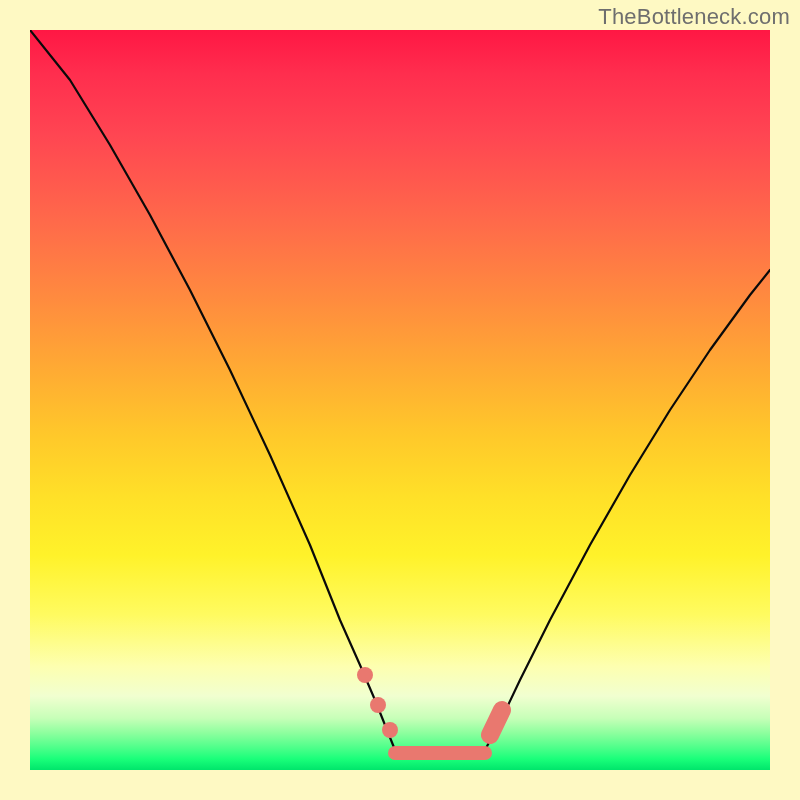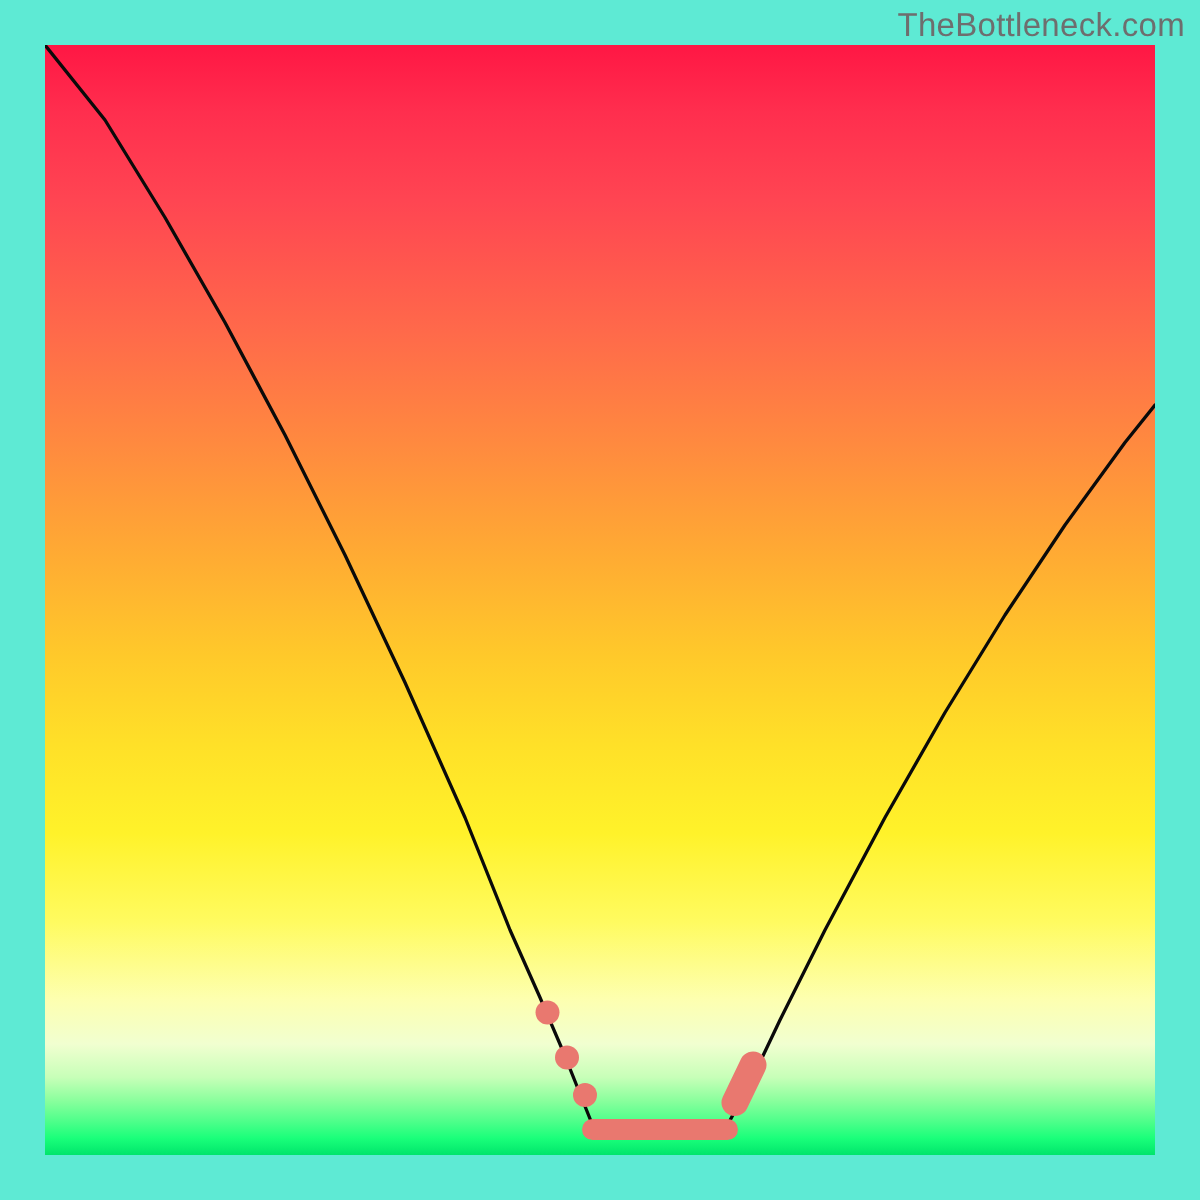--- a/index.html
+++ b/index.html
@@ -10,21 +10,21 @@
     background: #000;
     overflow: hidden;
     font-family: Arial, Helvetica, sans-serif;
   }
   .frame {
     position: absolute;
     left: 0;
     top: 0;
     width: 800px;
     height: 800px;
-    background: #5eead4;
+    background: #fef9c3;
   }
   .plot {
     position: absolute;
     left: 30px;
     top: 30px;
     width: 740px;
     height: 740px;
     
     background: linear-gradient(
       to bottom,

